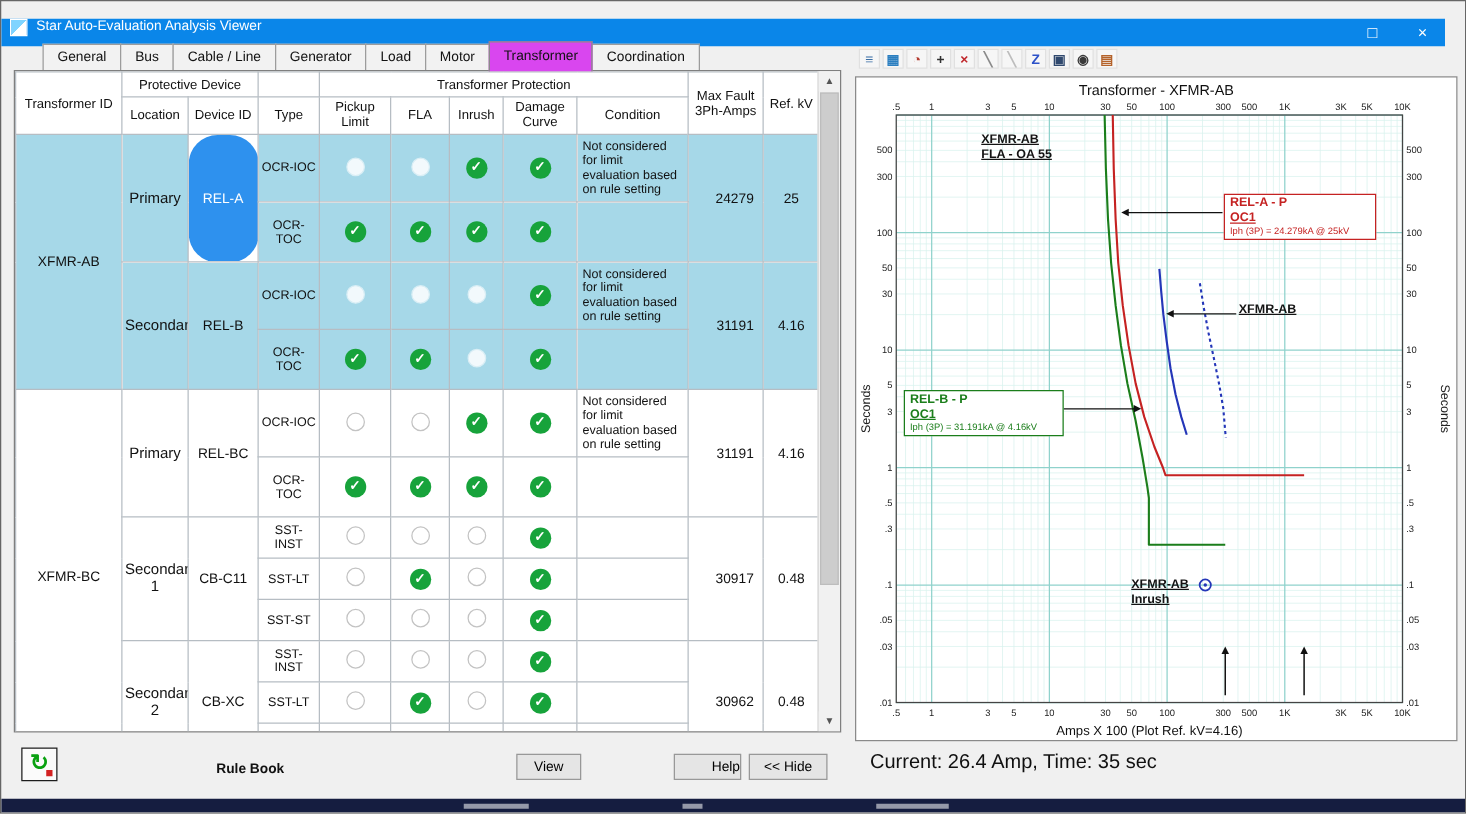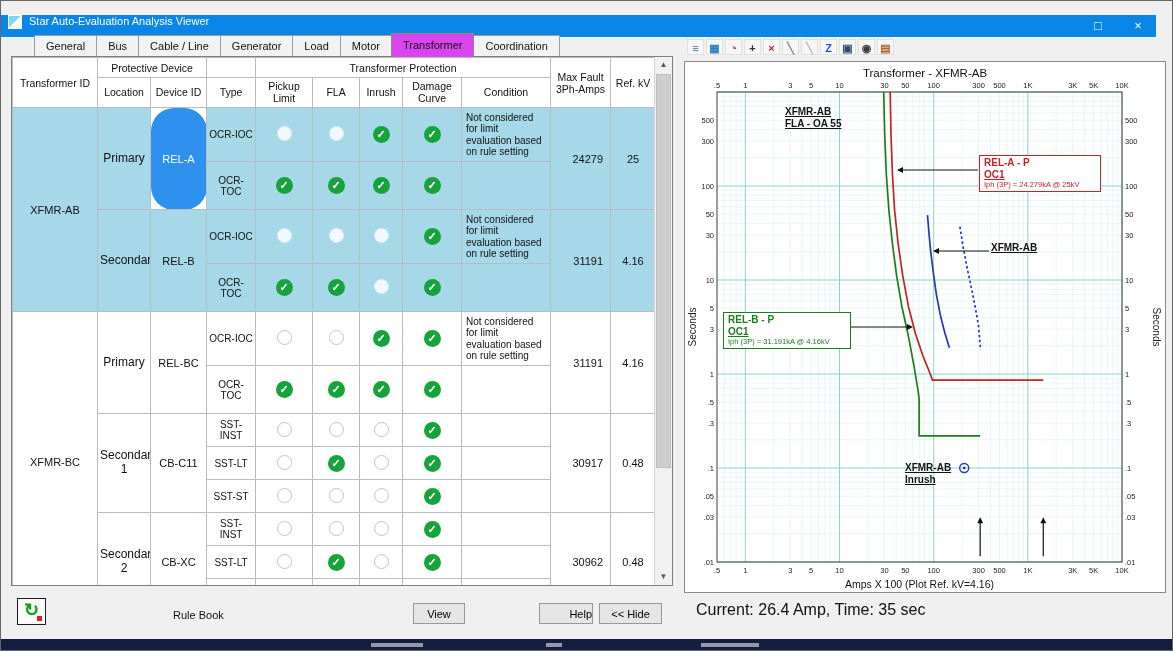--- a/index.html
+++ b/index.html
@@ -43,21 +43,21 @@
   .scroll-up,.scroll-down{position:absolute;left:0;width:17px;height:16px;font-size:8px;color:#555;
        text-align:center;line-height:16px;background:#f1f1f1;}
   .scroll-up{top:0;} .scroll-down{bottom:0;}
   .scroll-thumb{position:absolute;left:1px;right:1px;top:17px;height:392px;background:#cdcdcd;border:1px solid #bdbdbd;}
 
   
   .status-icon{position:absolute;left:16px;top:597px;width:27px;height:25px;border:1px solid #1c1c1c;
                background:#fbfbfb;text-align:center;}
   .cycle{color:#0aa111;font-weight:bold;font-size:18px;line-height:23px;}
   .red-dot{position:absolute;right:3px;bottom:3px;width:5px;height:5px;background:#d42222;}
-  .rulebook-label{position:absolute;left:172px;top:608px;}
+  .rulebook-label{position:absolute;left:172px;top:608px;font-weight:bold;}
   .rulebook-field{position:absolute;left:228px;top:603px;width:172px;height:16px;line-height:16px;
                   border:1px solid #6f6f6f;background:#fff;text-align:center;}
   .btn{position:absolute;height:21px;background:#e5e5e5;border:1px solid #989898;font-family:inherit;
        font-size:11px;text-align:center;padding:0;}
   .btn-view{left:412px;top:602px;width:52px;}
   .btn-help{left:538px;top:602px;width:54px;text-align:right;}
   .btn-hide{left:598px;top:602px;width:63px;}
 
   
   .plot-toolbar{position:absolute;left:686px;top:36px;height:19px;display:flex;align-items:center;gap:2px;}

